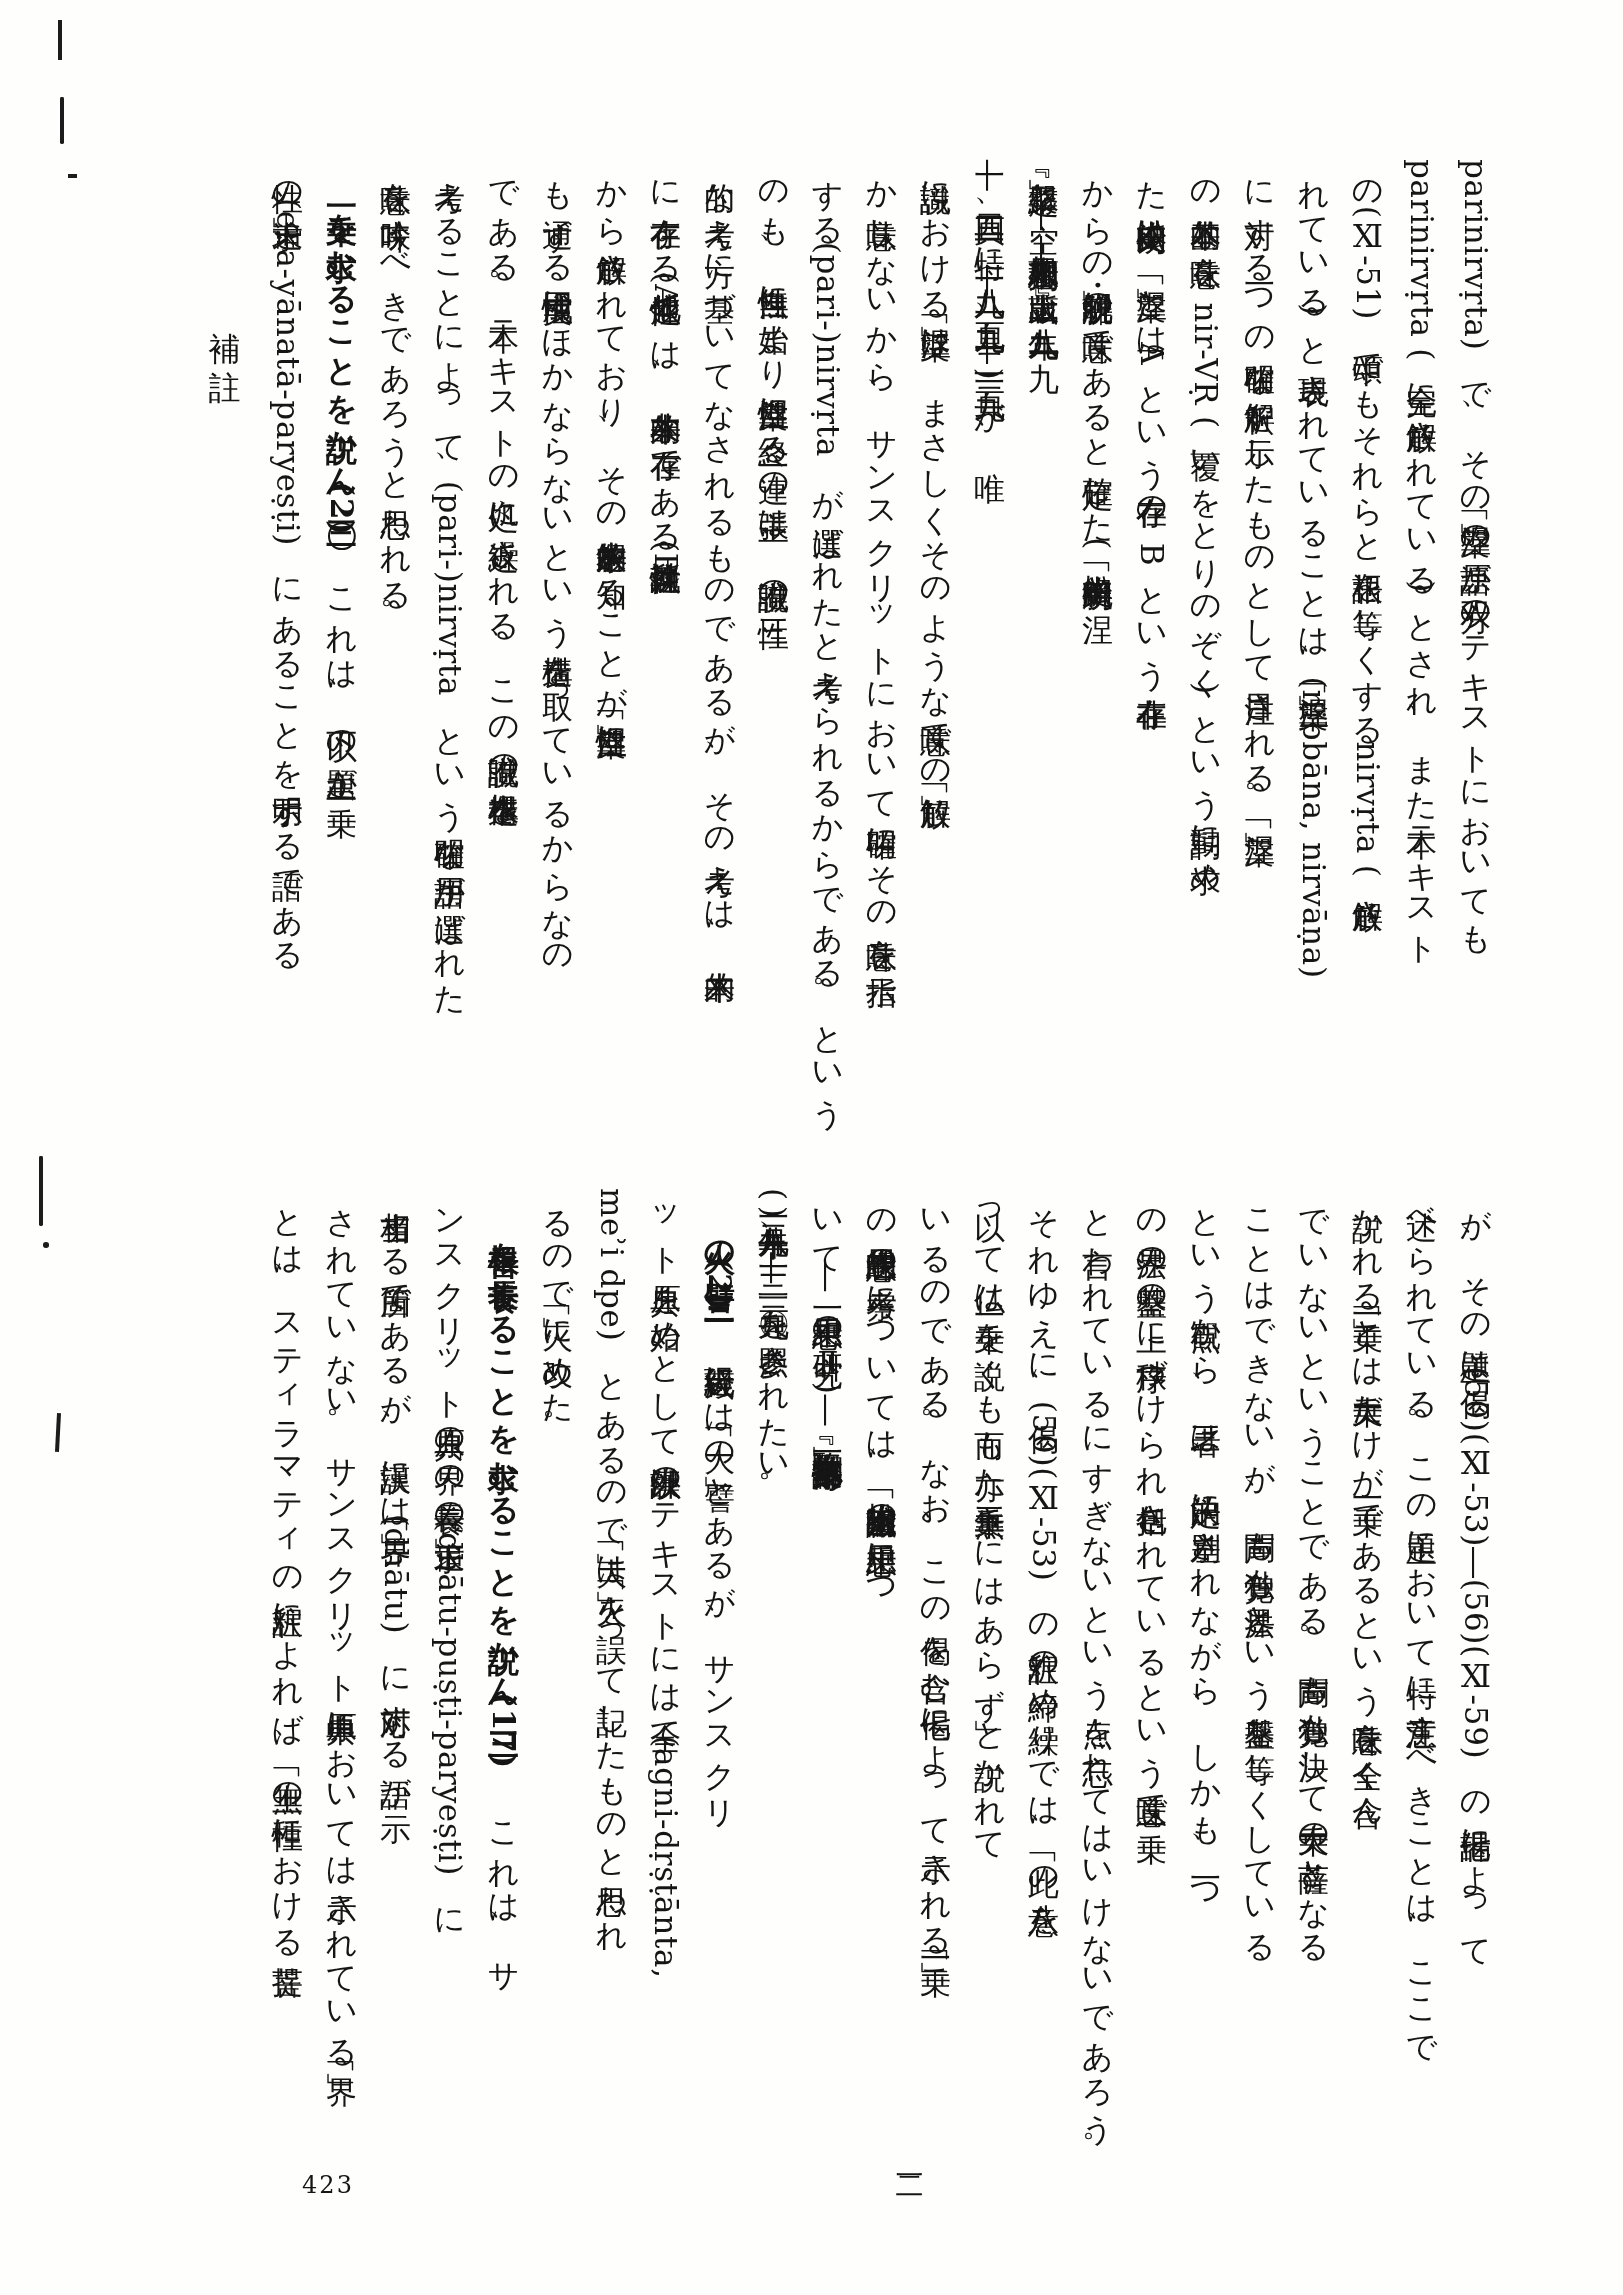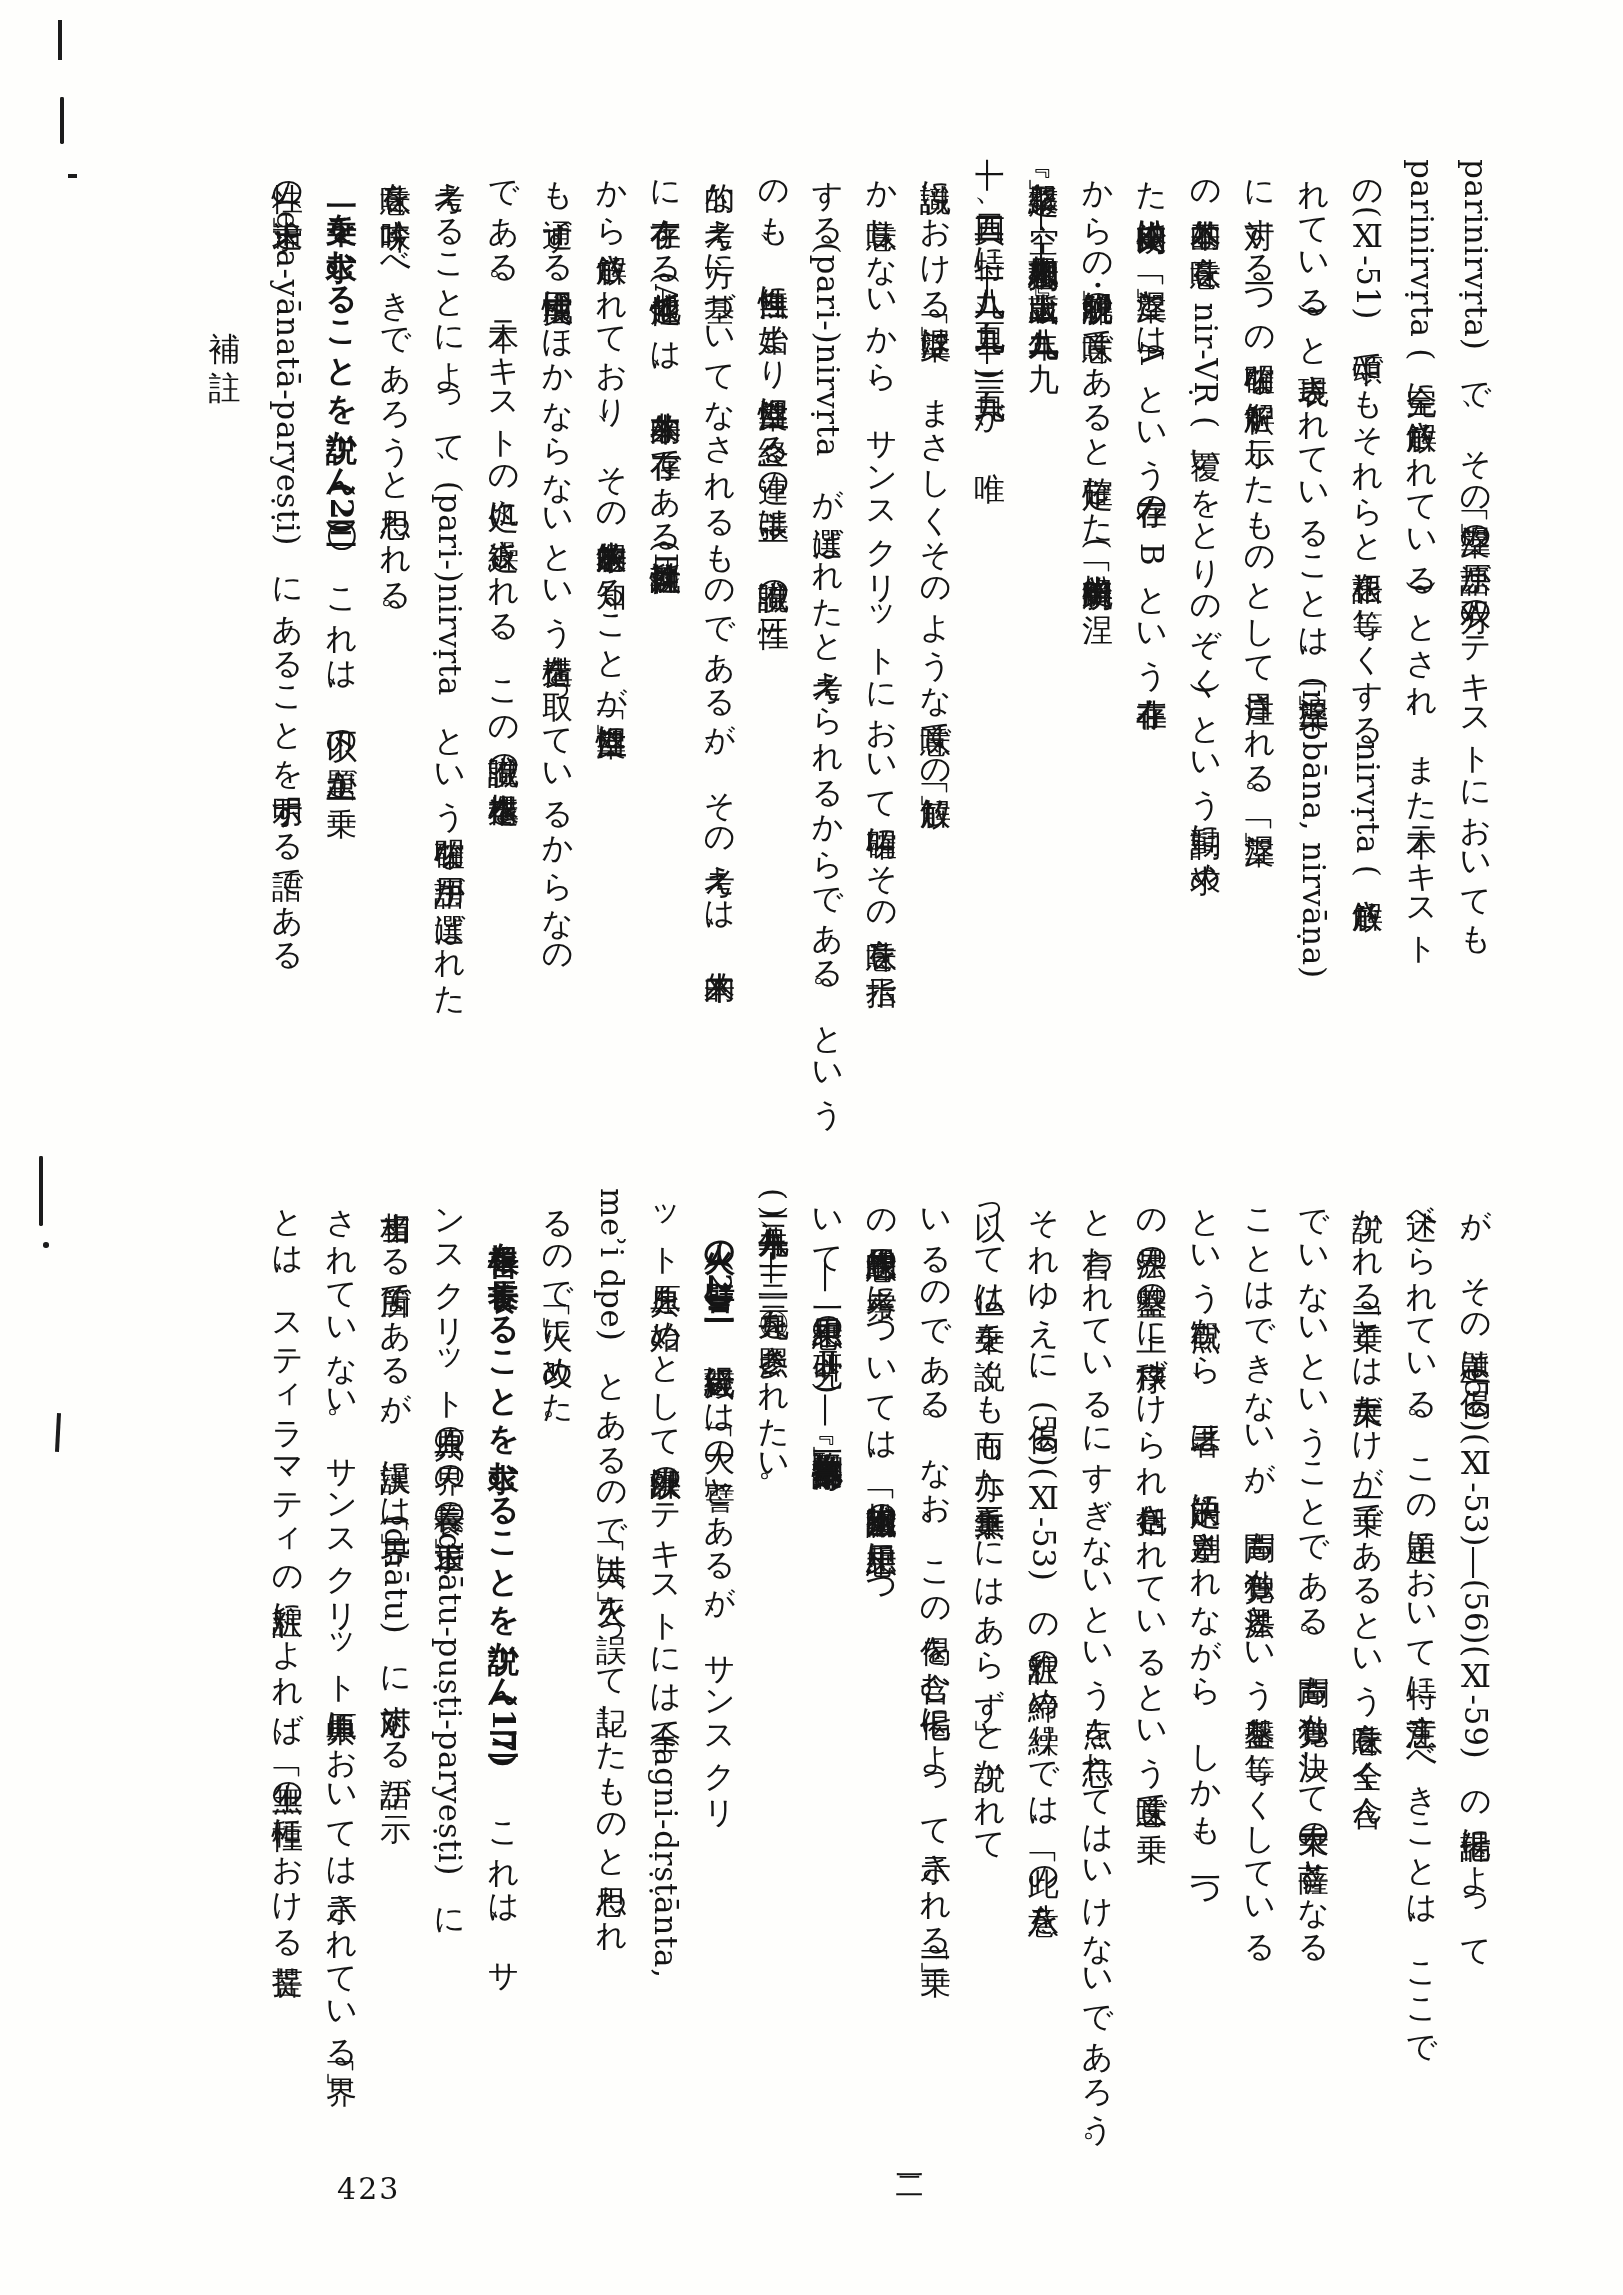--- a/index.html
+++ b/index.html
@@ -24,21 +24,21 @@
     position:absolute; left:203px; top:306px;
     writing-mode:vertical-rl; text-orientation:mixed;
     font-size:32px; letter-spacing:2.8px;
   }
   .pgnum-article {
     position:absolute; left:890px; top:2156px;
     writing-mode:vertical-rl; font-size:28px; letter-spacing:5.6px;
   }
   .pgnum-book {
     position:absolute; left:302px; top:2171px;
-    font-size:30px; letter-spacing:2.1px;margin-left:35px;
+    font-size:24px; letter-spacing:2.1px;
   }
   .mark { position:absolute; background:#1c1c1c; }
   #mark1 { left:58px;  top:19.5px;   width:4.2px;  height:40px; }
   #mark2 { left:60px;  top:97px;  width:3.5px;  height:47px; border-radius:1.4px; }
   #mark3 { left:68px;  top:174px;  width:9px; height:3.5px; }
   #mark4 { left:39px;  top:1156px; width:3.5px;  height:70px; border-radius:1.4px; }
   #mark5 { left:43px;  top:1242px; width:5.6px;  height:5.6px; border-radius:50%; }
   #mark6 { left:56px;  top:1413px; width:4.2px;  height:39px; transform:rotate(3deg); }
 </style>
 </head>

